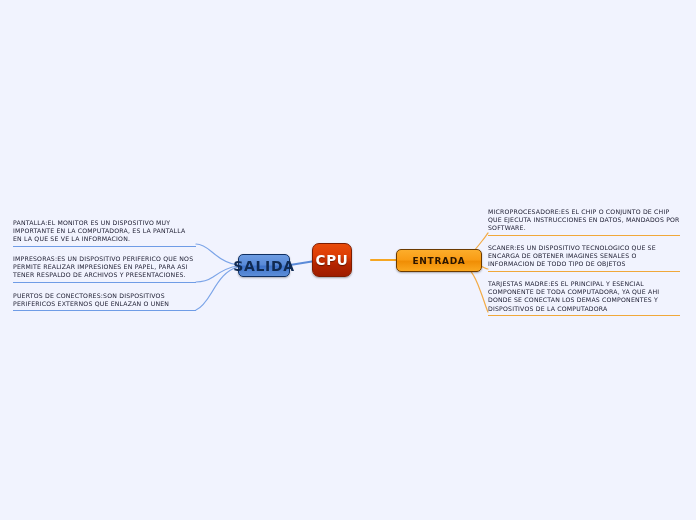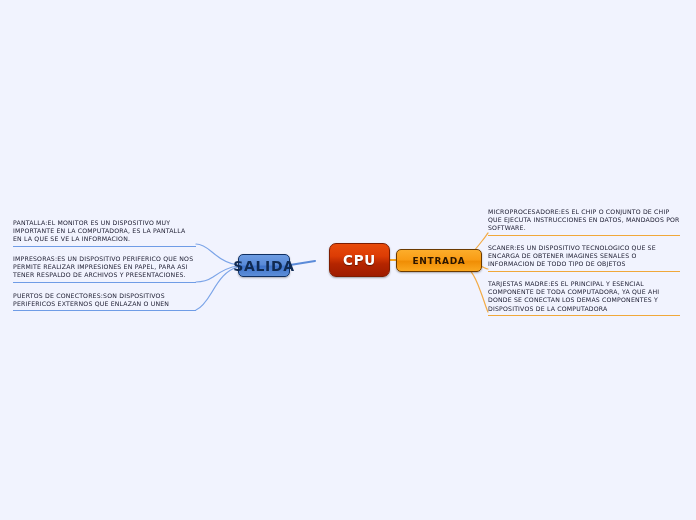--- a/index.html
+++ b/index.html
@@ -36,23 +36,23 @@
     position: absolute;
     box-sizing: border-box;
     display: flex;
     align-items: center;
     justify-content: center;
     letter-spacing: 0.7px;
     white-space: nowrap;
   }
 
   .node-cpu {
-    left: 329px;
+    left: 312px;
     top: 243px;
-    width: 61px;
+    width: 40px;
     height: 34px;
     border-radius: 7px;
     border: 1px solid #7d1c00;
     background: linear-gradient(180deg, #e84b0a 0%, #dc3c05 38%, #b52500 62%, #9e1c00 100%);
     color: #ffffff;
     font-size: 13.5px;
     font-weight: bold;
     text-shadow: 0 1px 1px rgba(0,0,0,0.45);
     box-shadow: 0 1px 2px rgba(0,0,0,0.35);
     z-index: 6;

